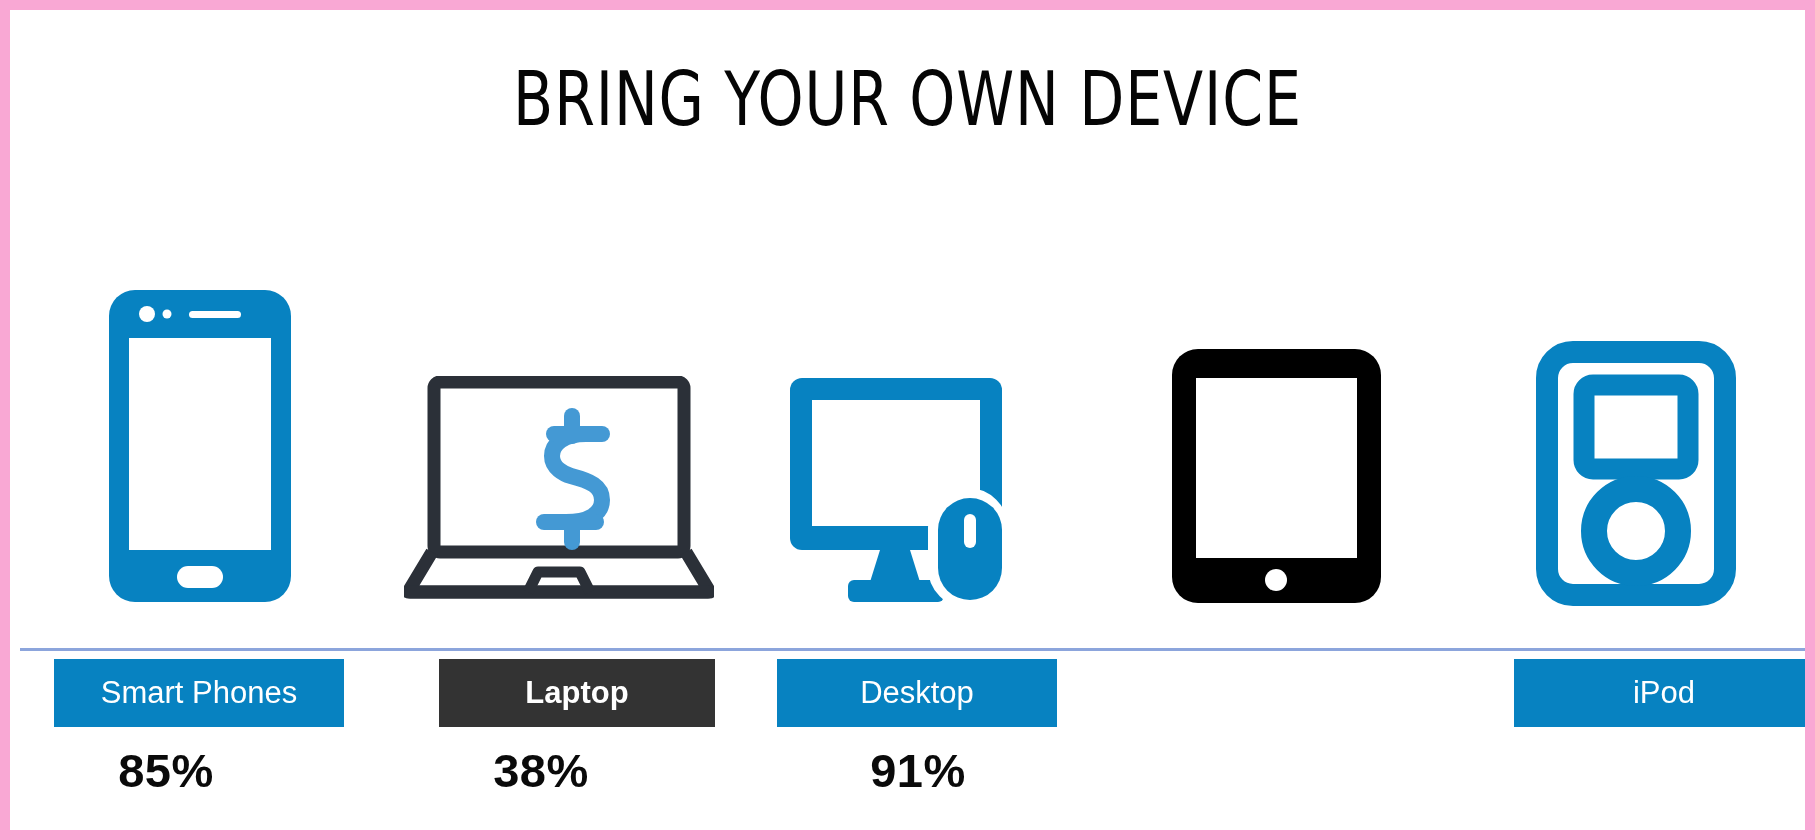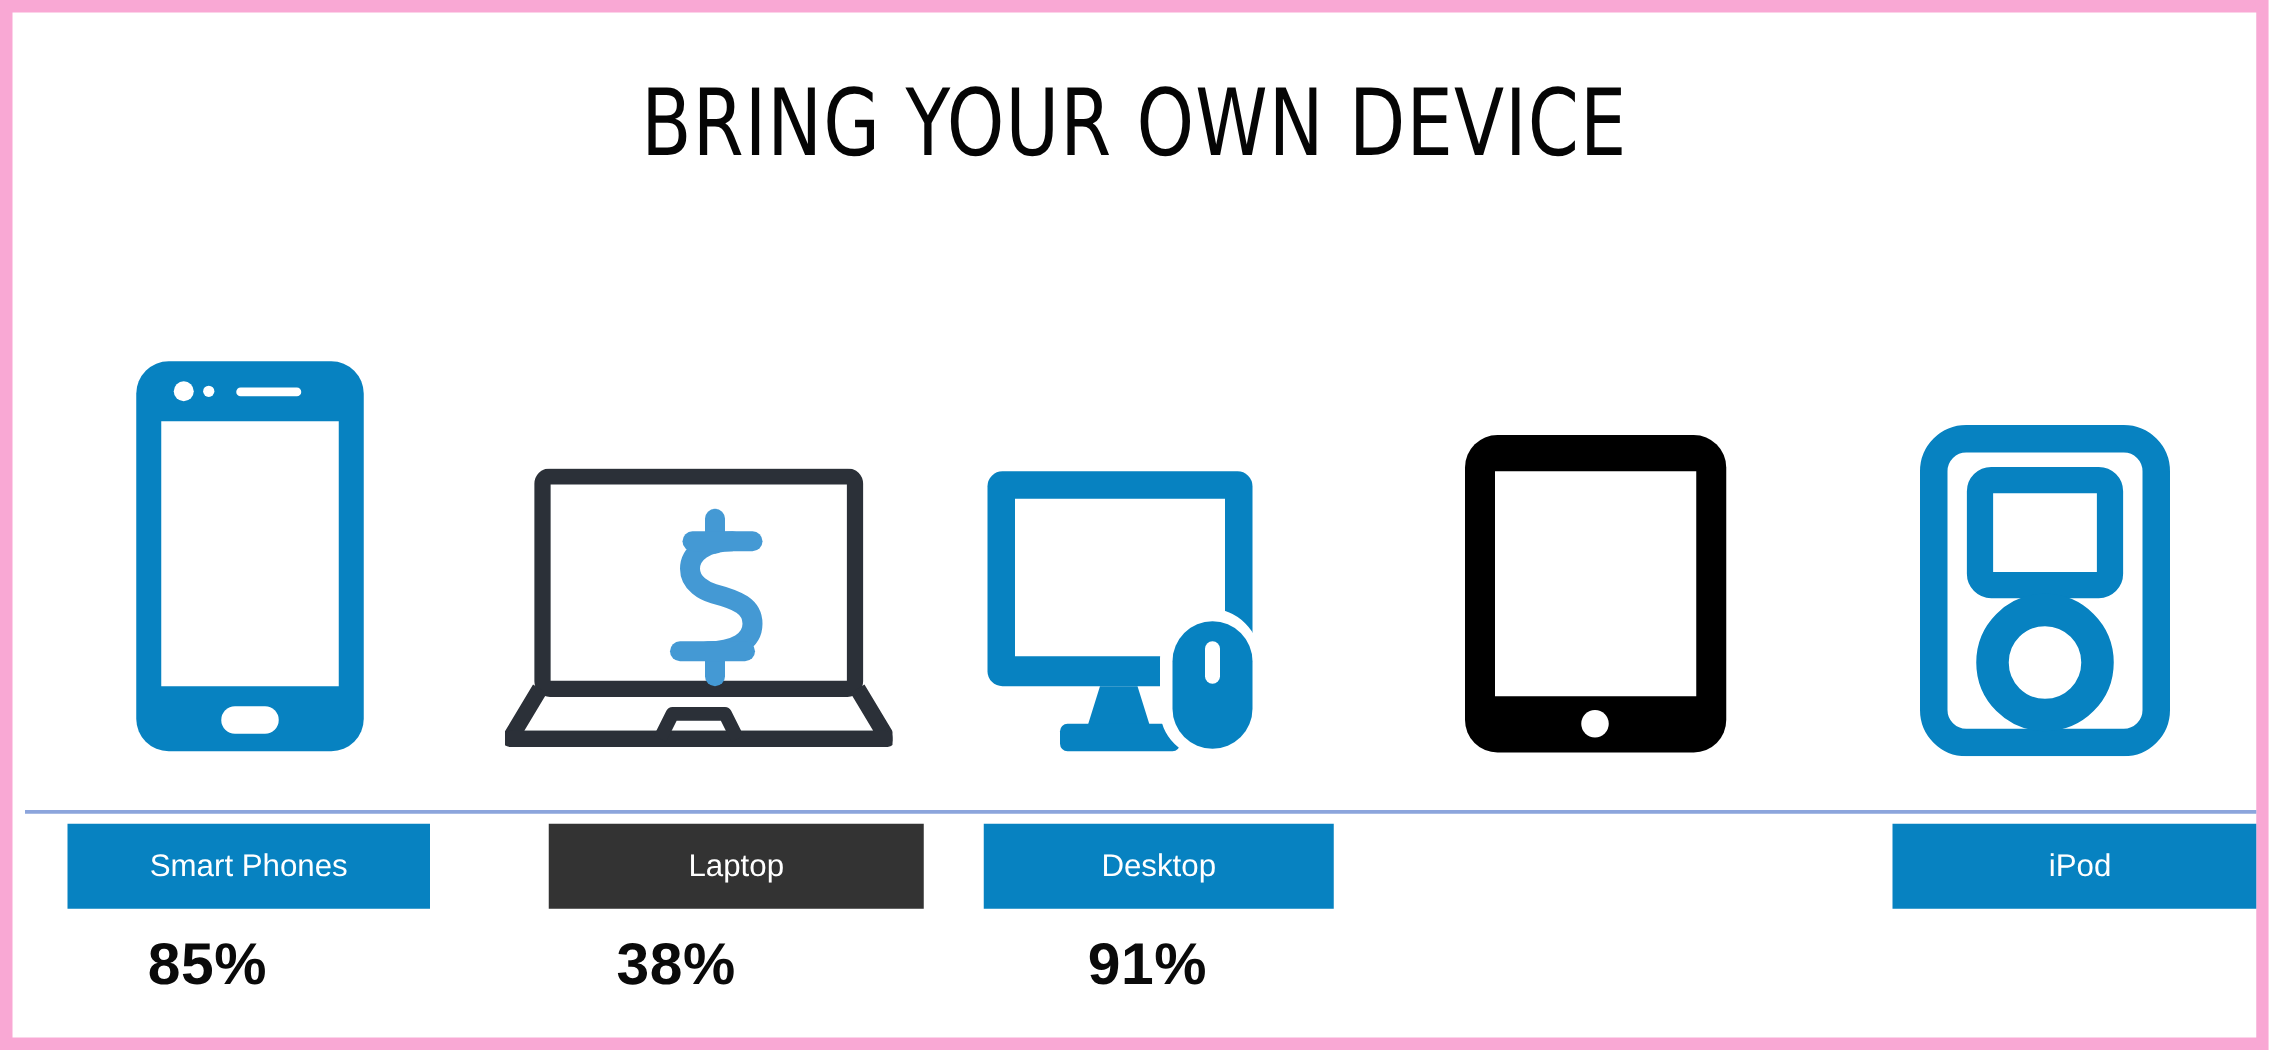--- a/index.html
+++ b/index.html
@@ -79,43 +79,43 @@
     position: relative;
   }
   .bar {
     position: absolute;
     top: 8px;
     height: 68px;
     display: flex;
     align-items: center;
     justify-content: center;
     color: #ffffff;
-    font-size: 25px;
+    font-size: 31px;
     font-weight: 400;
     white-space: nowrap;
   }
   .bar.blue { background: #0782C1; }
   .bar.dark { background: #333333; }
   .pct {
     position: absolute;
     top: 92px;
     width: 100%;
     text-align: center;
     font-size: 47px;
     font-weight: 700;
     color: #0a0a0a;
     letter-spacing: 0.5px;
   }
 
   
   .col-0 .bar { left: 34px;  width: 290px; }
   .col-0 .pct { left: -24px; width: 340px; }
-  .col-1 .bar { left: 60px;  width: 300px; }
+  .col-1 .bar { left: 60px;  width: 276px; font-weight: bold; }
   .col-1 .pct { left: -8px;  width: 340px; }
-  .col-2 .bar { left: 49px;  width: 280px; }
+  .col-2 .bar { left: 39px;  width: 280px; }
   .col-2 .pct { left: 10px;  width: 340px; }
   .col-3 .bar { left: 27px;  width: 285px; }
   .col-3 .pct { left: -4px;  width: 340px; }
   .col-4 .bar { left: 58px;  width: 300px; text-align: center; }
   .col-4 .pct { left: -2px;  width: 340px; }
 </style>
 </head>
 <body>
 
 <div class="slide">

